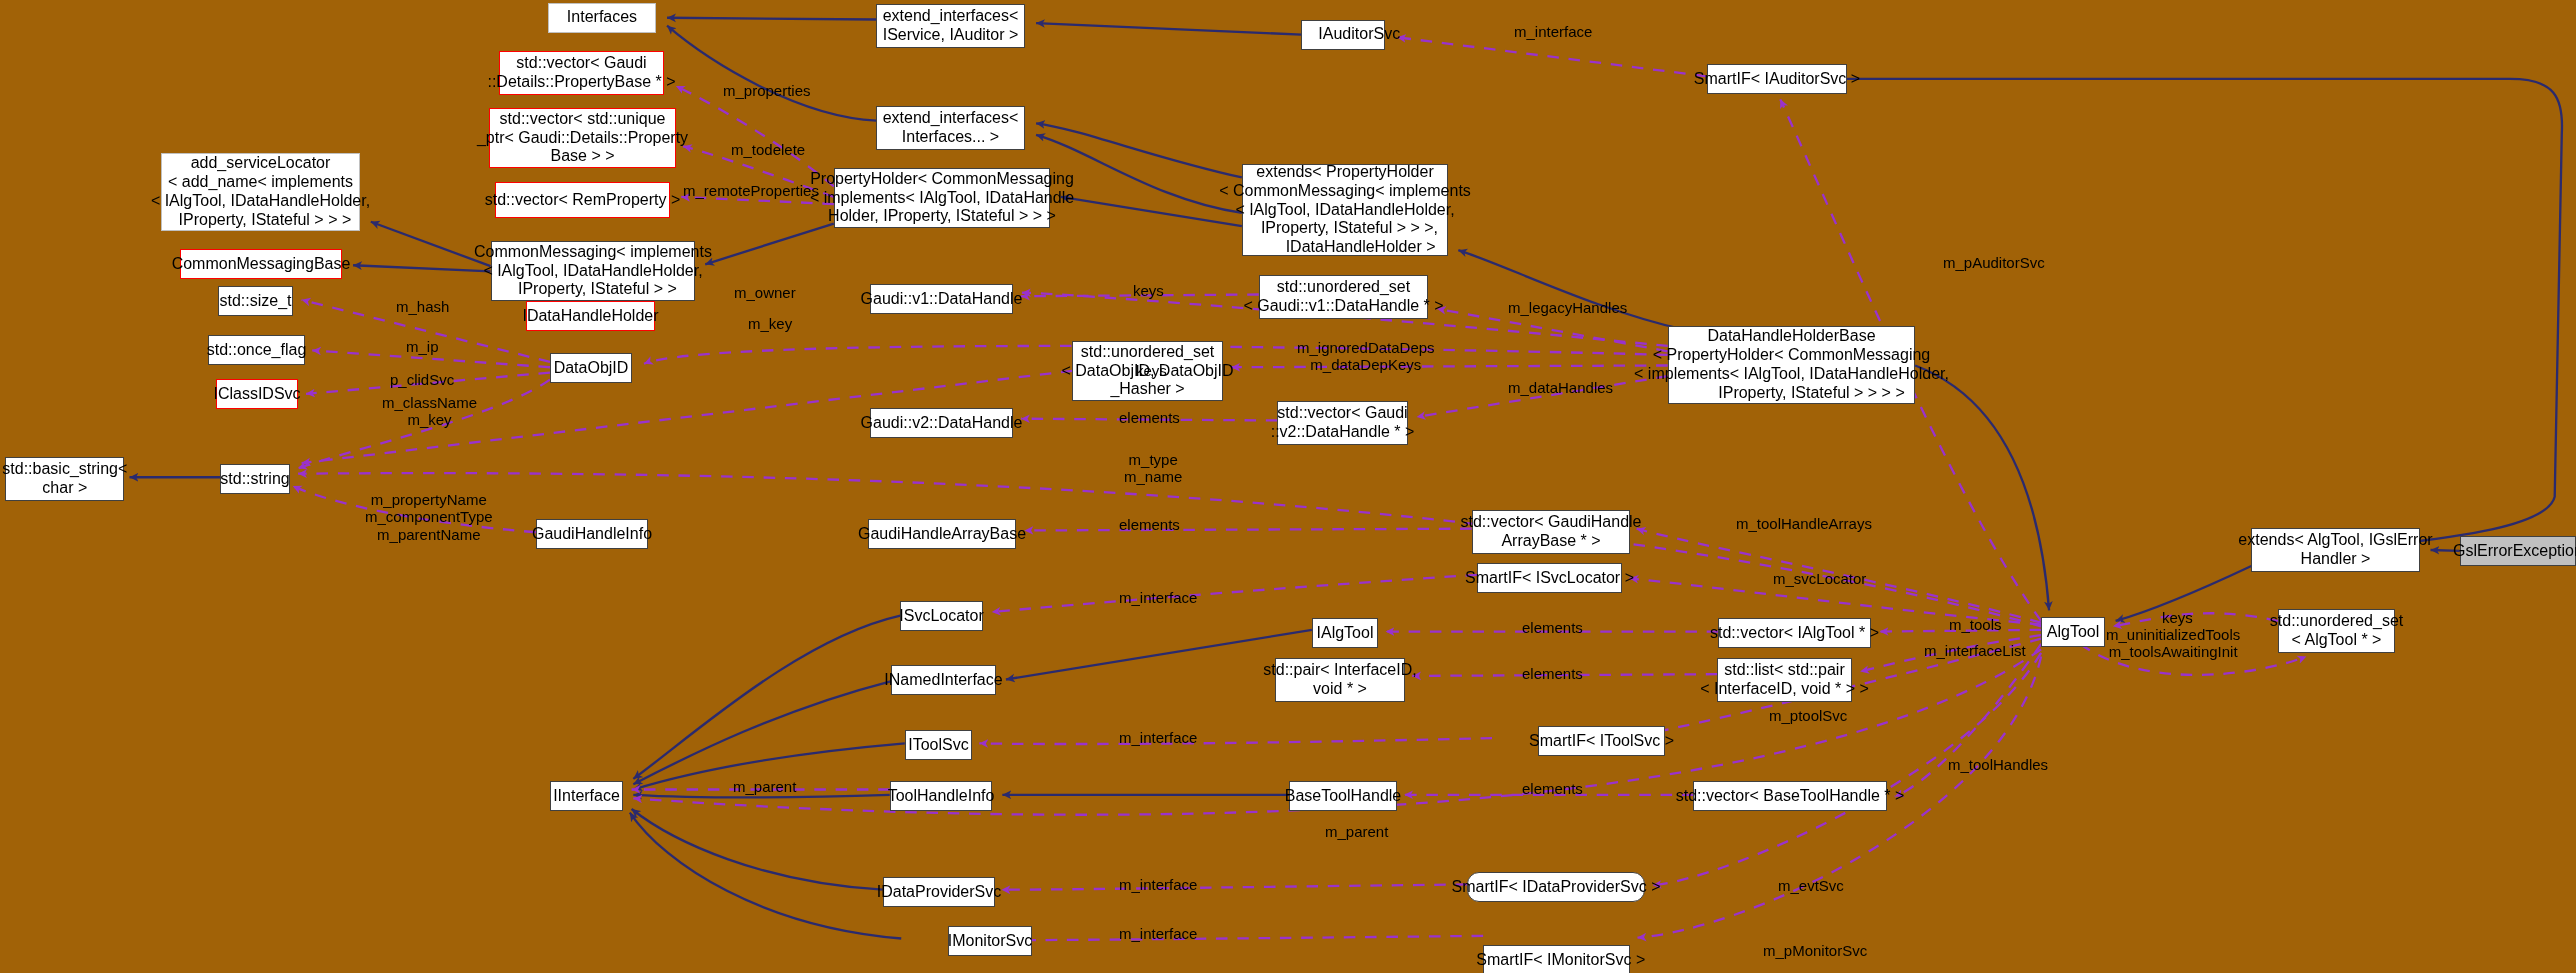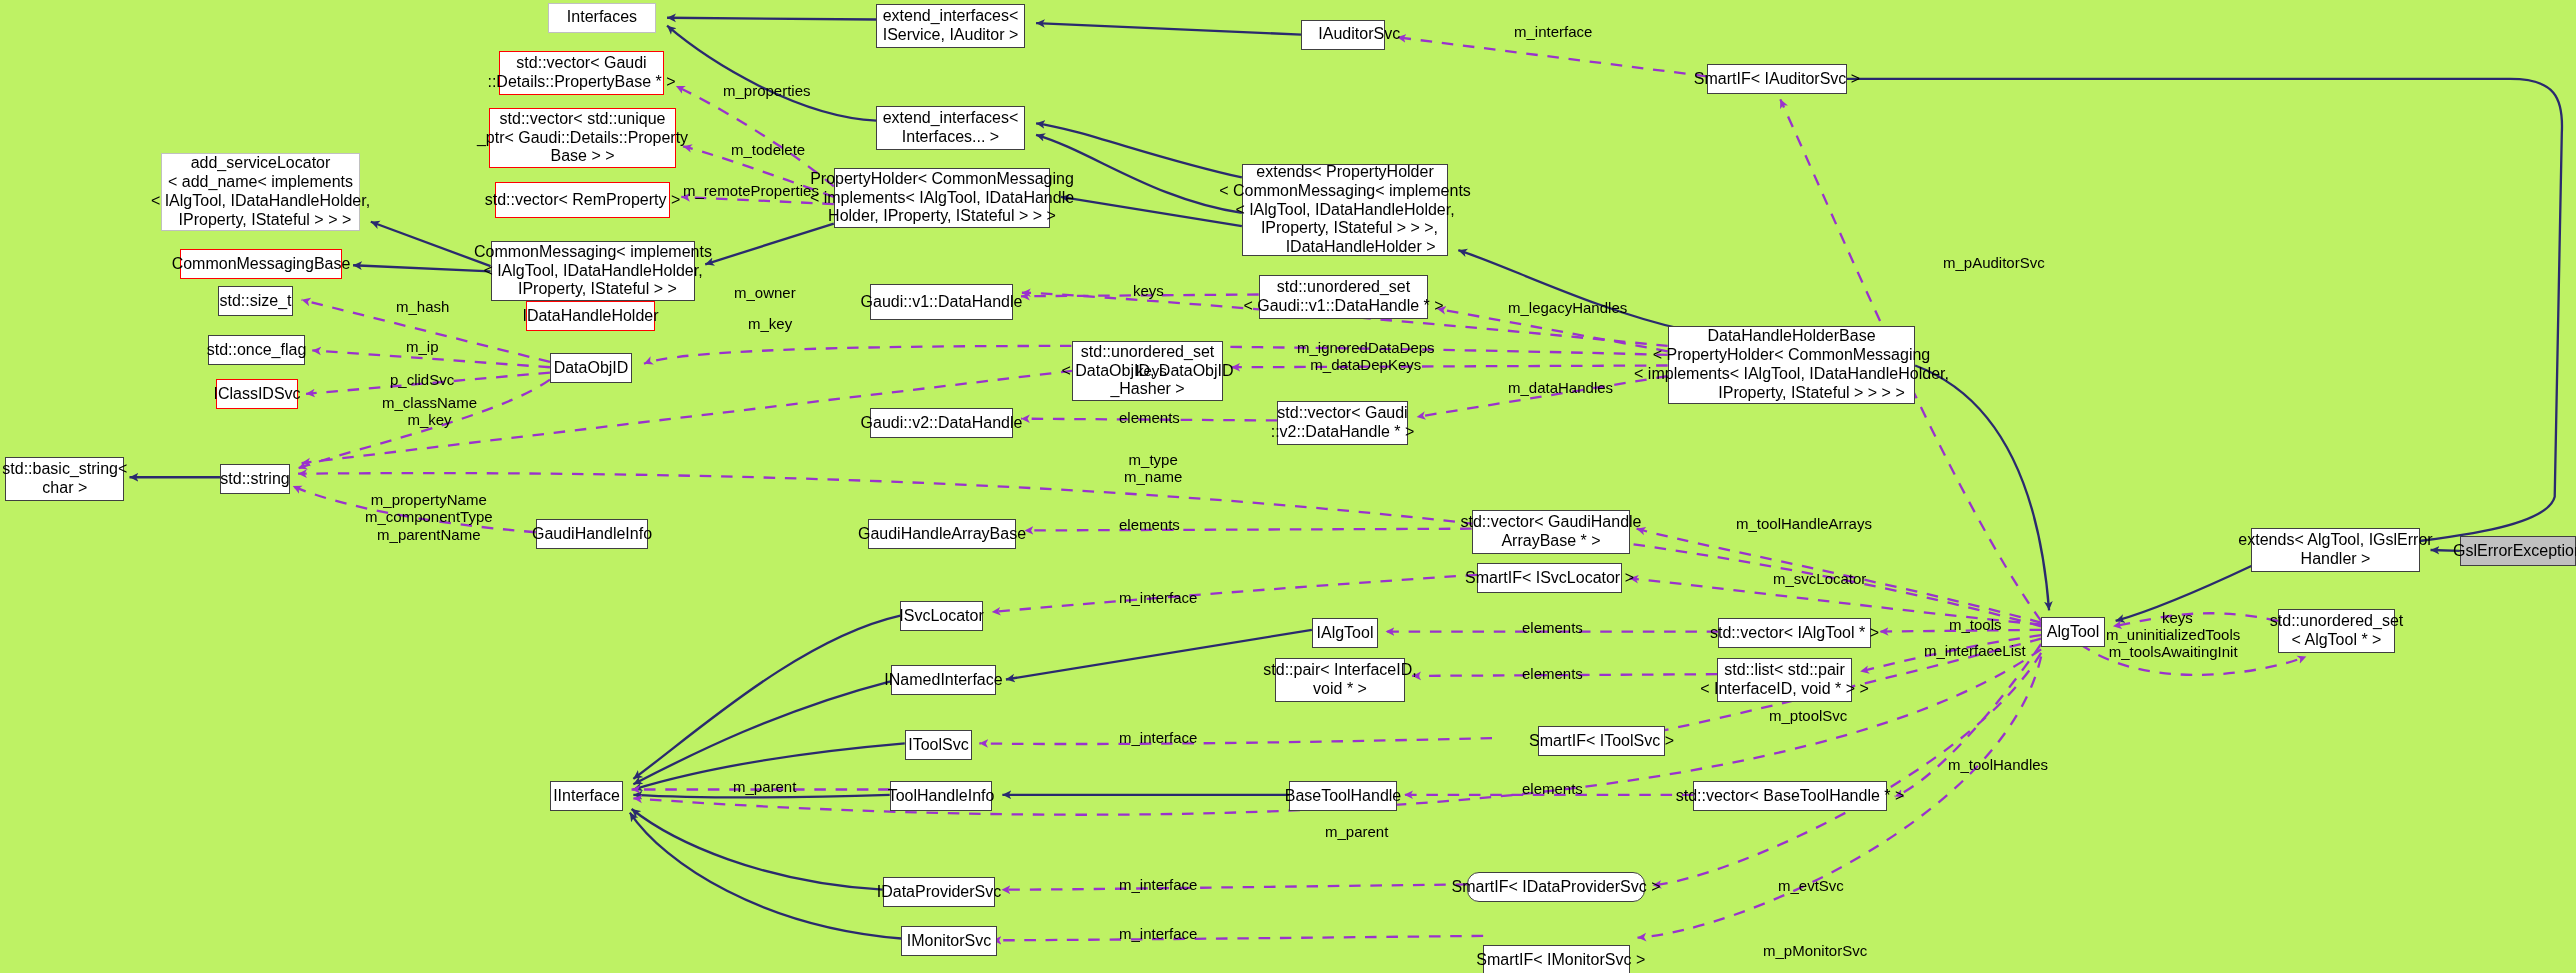--- a/index.html
+++ b/index.html
@@ -1,20 +1,20 @@
 <!DOCTYPE html>
 <html style="font-size:14px"><head>
 <meta charset="utf-8">
 <style>
   html,body{margin:0;padding:0;background:#ffffff;}
   #canvas{
     position:relative;
     width:2576px;
     height:974px;
-    background:#bef264;
+    background:#a16207;
     font-family:"Liberation Sans", sans-serif;
     overflow:hidden;
   }
   svg.edges{position:absolute;left:0;top:0;width:2576px;height:974px;pointer-events:none;}
   .node{
     position:absolute;
     box-sizing:border-box;
     display:flex;
     align-items:center;
     justify-content:center;
@@ -209,21 +209,21 @@
        IDataHandleHolder &gt;</div>
       <div class="node n-grey" style="left: 1668px; top: 326px; width: 247px; height: 78px;">DataHandleHolderBase
 &lt; PropertyHolder&lt; CommonMessaging
 &lt; implements&lt; IAlgTool, IDataHandleHolder,
          IProperty, IStateful &gt; &gt; &gt; &gt;</div>
       <div class="node n-red" style="left: 526px; top: 301px; width: 129px; height: 30px;">IDataHandleHolder</div>
       <div class="node n-grey" style="left: 218px; top: 286px; width: 75px; height: 30px;">std::size_t</div>
       <div class="node n-grey" style="left: 208px; top: 335px; width: 97px; height: 30px;">std::once_flag</div>
       <div class="node n-red" style="left: 216px; top: 379px; width: 82px; height: 30px;">IClassIDSvc</div>
       <div class="node n-grey" style="left: 550px; top: 353px; width: 82px; height: 30px;">DataObjID</div>
-      <div class="node n-grey" style="left: 870px; top: 284px; width: 143px; height: 36px;">Gaudi::v1::DataHandle</div>
+      <div class="node n-grey" style="left: 870px; top: 284px; width: 143px; height: 30px;">Gaudi::v1::DataHandle</div>
       <div class="node n-grey" style="left: 1259px; top: 275px; width: 169px; height: 44px;">std::unordered_set
 &lt; Gaudi::v1::DataHandle * &gt;</div>
       <div class="node n-grey" style="left: 1072px; top: 341px; width: 151px; height: 60px;">std::unordered_set
 &lt; DataObjID, DataObjID
 _Hasher &gt;</div>
       <div class="node n-grey" style="left: 870px; top: 408px; width: 143px; height: 30px;">Gaudi::v2::DataHandle</div>
       <div class="node n-grey" style="left: 1277px; top: 401px; width: 131px; height: 44px;">std::vector&lt; Gaudi
 ::v2::DataHandle * &gt;</div>
       <div class="node n-grey" style="left: 5.3px; top: 457px; width: 119px; height: 44px;">std::basic_string&lt;
 char &gt;</div>
@@ -248,21 +248,21 @@
 Handler &gt;</div>
       <div class="node n-fill" style="left: 2460px; top: 536px; width: 116px; height: 30px;">GslErrorException</div>
       <div class="node n-grey" style="left: 905px; top: 730px; width: 67px; height: 30px;">IToolSvc</div>
       <div class="node n-grey" style="left: 1538px; top: 726px; width: 127px; height: 30px;">SmartIF&lt; IToolSvc &gt;</div>
       <div class="node n-grey" style="left: 550px; top: 781px; width: 73px; height: 30px;">IInterface</div>
       <div class="node n-grey" style="left: 890px; top: 781px; width: 102px; height: 30px;">ToolHandleInfo</div>
       <div class="node n-grey" style="left: 1289px; top: 781px; width: 108px; height: 30px;">BaseToolHandle</div>
       <div class="node n-grey" style="left: 1693px; top: 781px; width: 194px; height: 30px;">std::vector&lt; BaseToolHandle * &gt;</div>
       <div class="node n-grey" style="left: 883px; top: 877px; width: 112px; height: 30px;">IDataProviderSvc</div>
       <div class="node n-grey" style="left: 1467px; top: 872px; width: 178px; height: 30px; border-radius: 12px;">SmartIF&lt; IDataProviderSvc &gt;</div>
-      <div class="node n-grey" style="left: 901px; top: 926px; width: 96px; height: 30px;">IMonitorSvc</div>
+      <div class="node n-grey" style="left: 948px; top: 926px; width: 84px; height: 30px;">IMonitorSvc</div>
       <div class="node n-grey" style="left: 1483px; top: 945px; width: 147px; height: 30px; padding-left: 12px;">SmartIF&lt; IMonitorSvc &gt;</div>
     </div>
   <div id="labels-layer">
       <div class="elabel" style="left: 723px; top: 82px;">m_properties</div>
       <div class="elabel" style="left: 731px; top: 141px;">m_todelete</div>
       <div class="elabel" style="left: 683px; top: 182px;">m_remoteProperties</div>
       <div class="elabel" style="left: 1514px; top: 23px;">m_interface</div>
       <div class="elabel" style="left: 1943px; top: 254px;">m_pAuditorSvc</div>
       <div class="elabel" style="left: 734px; top: 284px;">m_owner</div>
       <div class="elabel" style="left: 748px; top: 315px;">m_key</div>

